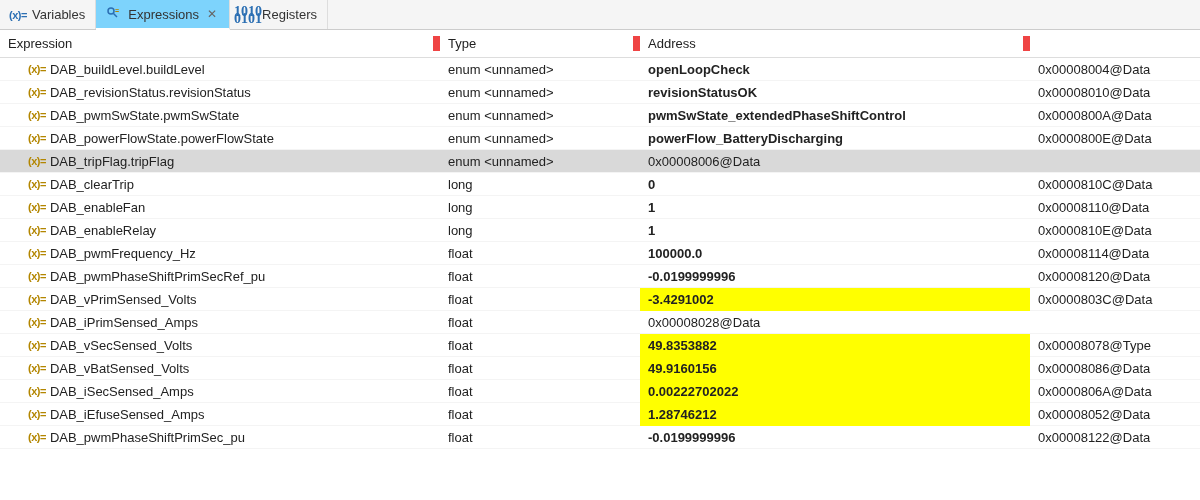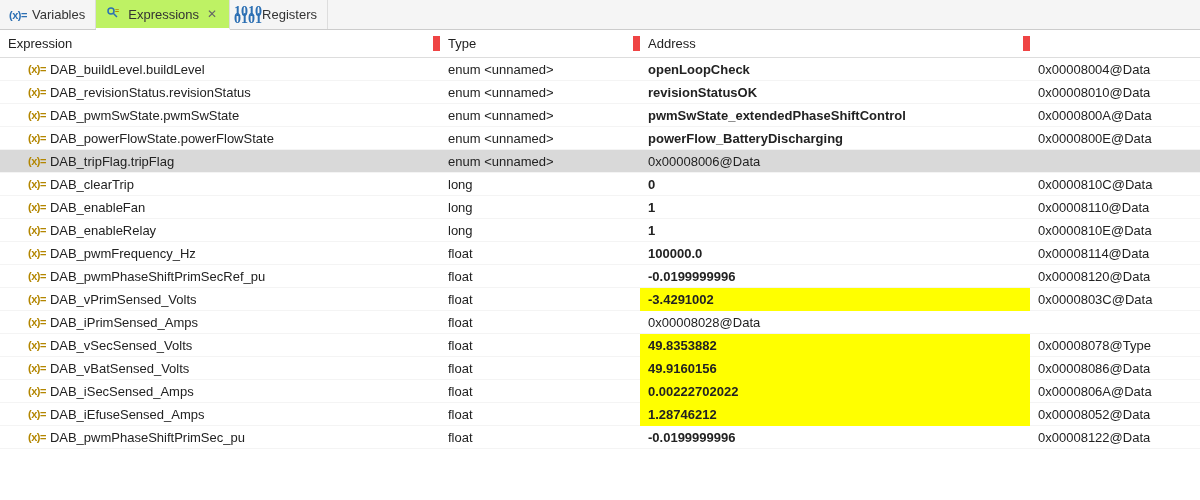--- a/index.html
+++ b/index.html
@@ -21,21 +21,21 @@
     display: flex;
     align-items: center;
     padding: 0 10px;
     gap: 6px;
     border-right: 1px solid #ddd;
     cursor: pointer;
     color: #333;
     background: #f5f5f5;
   }
   .tab.active {
-    background: #bef264;
+    background: #7dd3fc;
     border-bottom: 2px solid #fff;
     margin-bottom: -1px;
     font-weight: 400;
   }
   .tab .close {
     font-size: 12px;
     color: #666;
     padding: 0 2px;
   }
   .tab-icon {

